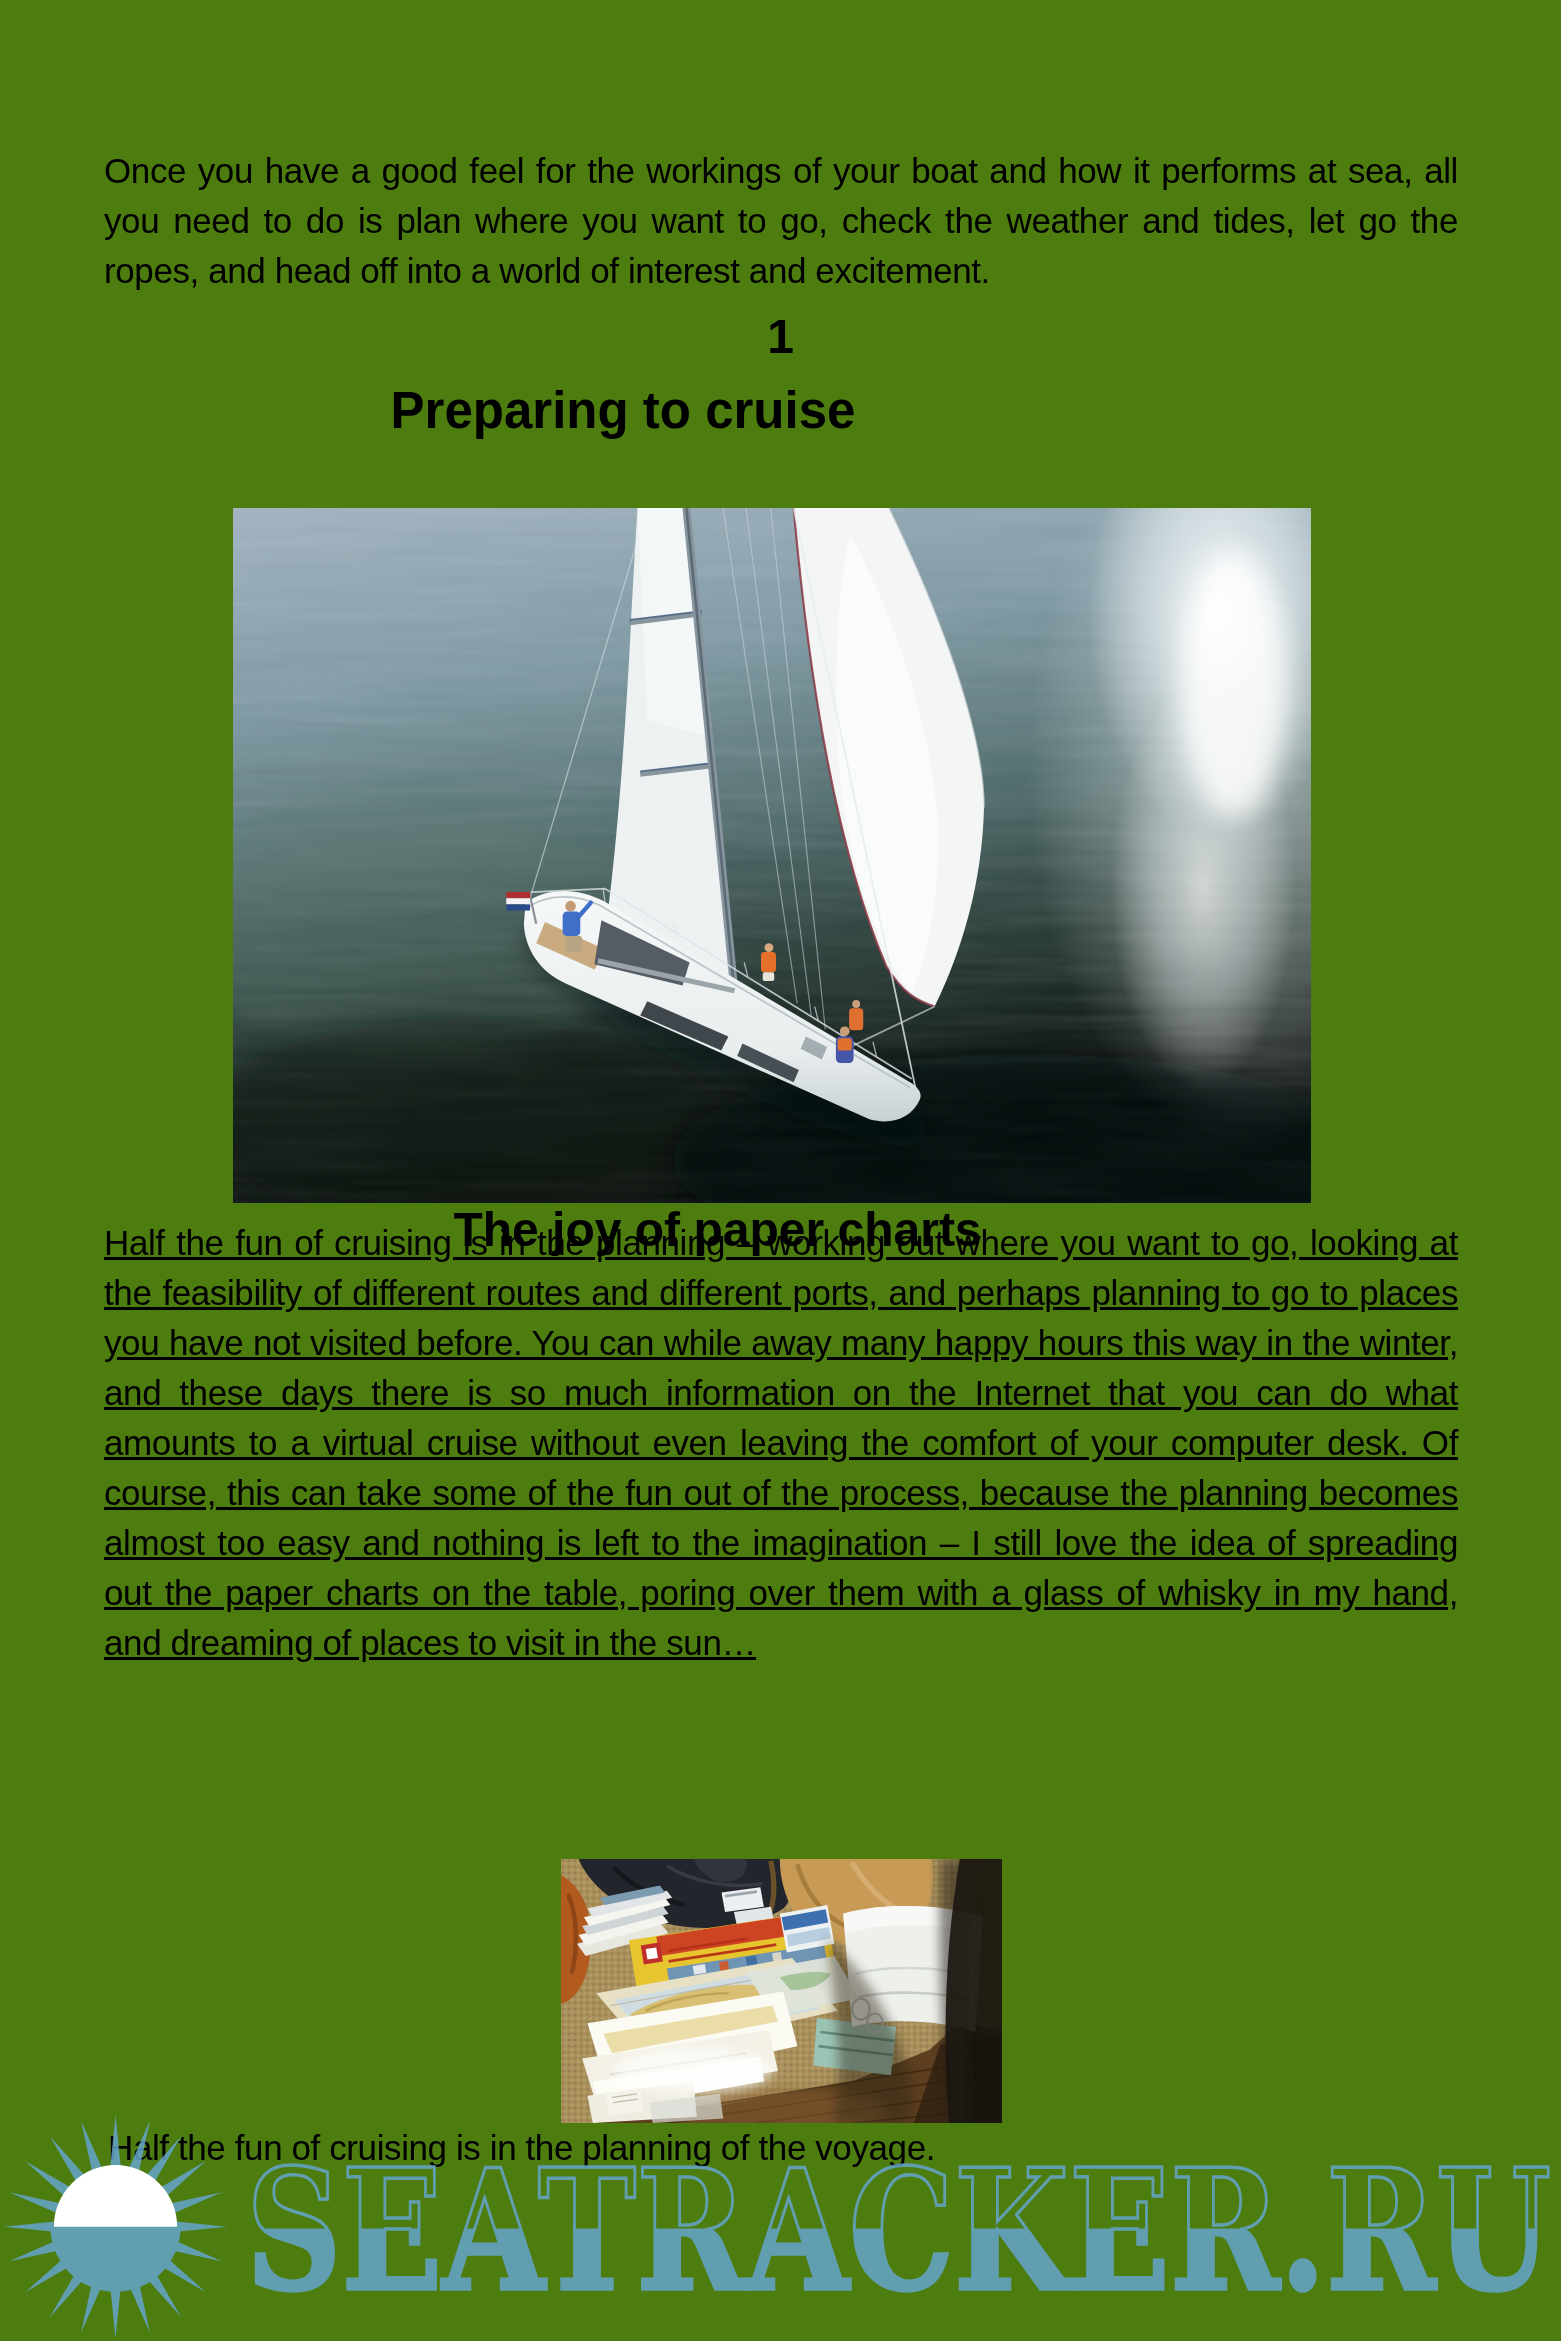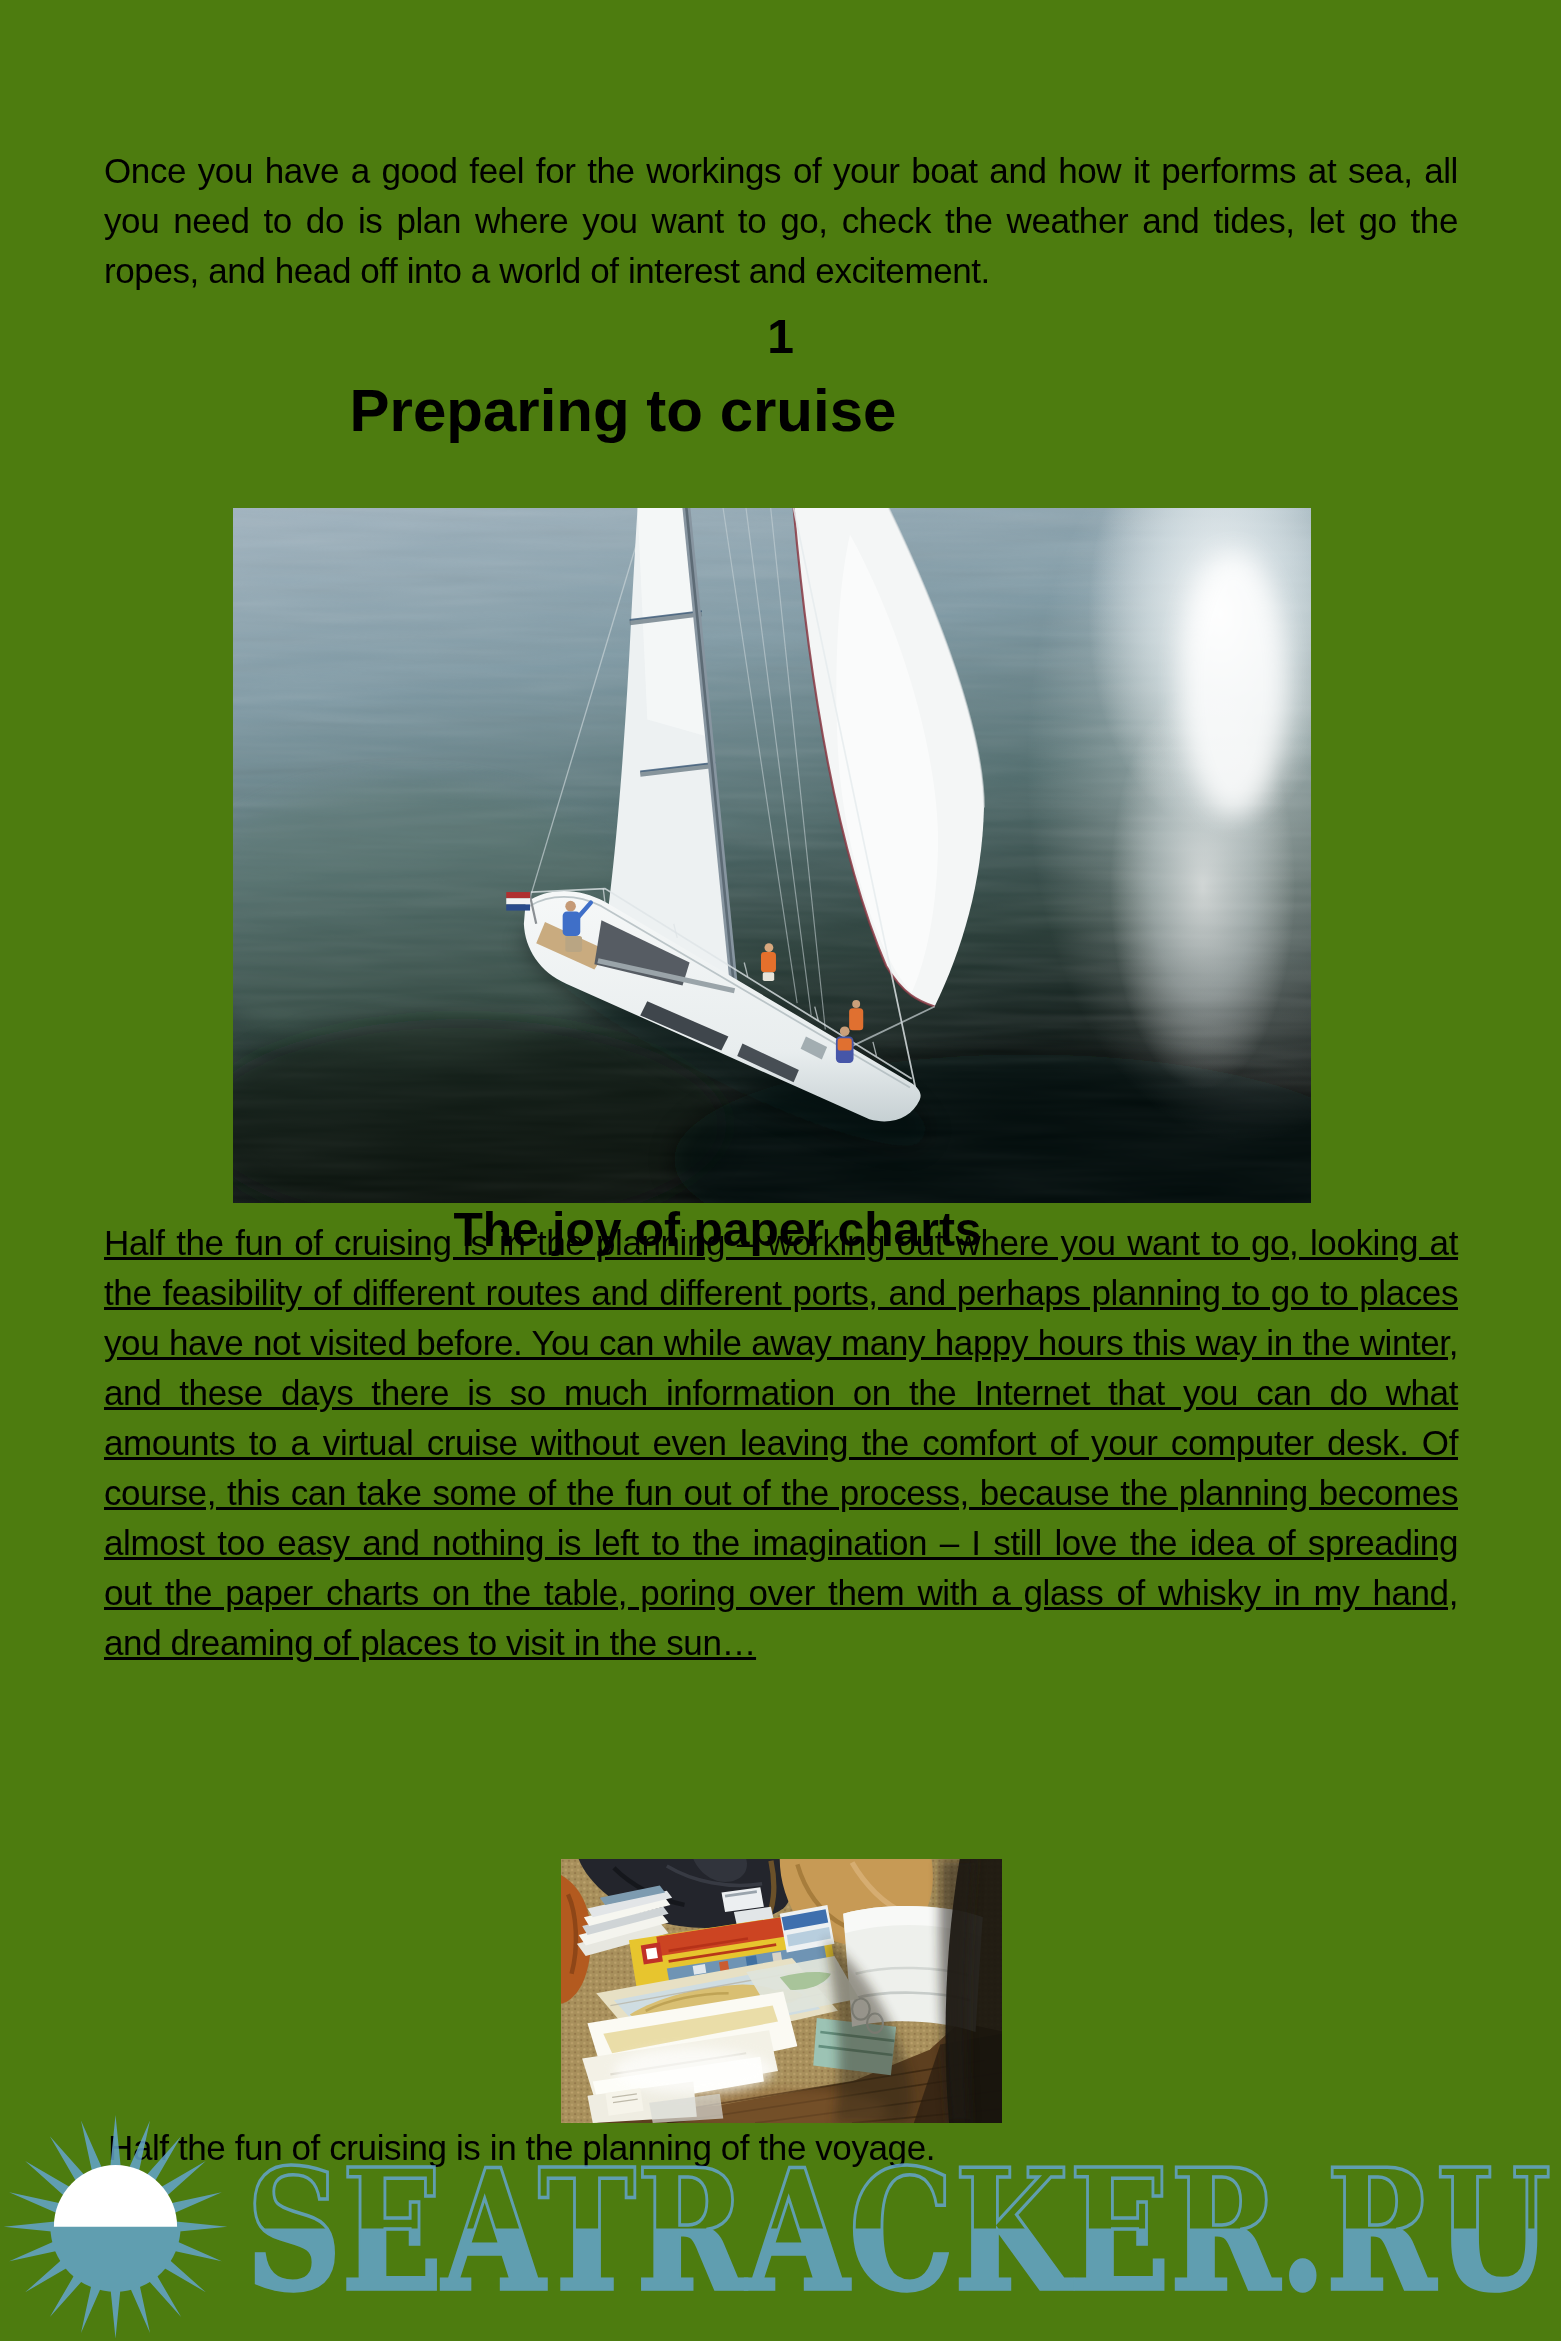--- a/index.html
+++ b/index.html
@@ -5,21 +5,21 @@
   html,body{margin:0;padding:0;background:#ffffff;}
   .page{position:relative;width:1561px;height:2342px;background:#4d7c0f;overflow:hidden;
         font-family:"Liberation Sans",sans-serif;color:#000;}
   .body-text{position:absolute;left:104px;width:1354px;font-size:35px;line-height:50px;
              letter-spacing:-0.4px;text-align:justify;margin:0;color:#000;}
   .intro{top:146px;}
   .body2{top:1218px;text-decoration:underline;}
   .chapter-number{position:absolute;left:0;top:310px;width:1561px;text-align:center;
                   font-size:48px;font-weight:bold;line-height:53px;}
   .chapter-title{position:absolute;left:0;top:379px;width:1246px;text-align:center;
-                 font-size:60px;font-weight:bold;line-height:63px;margin:0;}
+                 font-size:51px;font-weight:bold;line-height:63px;margin:0;}
   .section-title{position:absolute;left:0;top:1201px;width:1435px;text-align:center;
                  font-size:48px;font-weight:bold;line-height:58px;margin:0;}
   .photo1{position:absolute;left:233px;top:508px;width:1078px;height:695px;}
   .photo2{position:absolute;left:561px;top:1859px;width:441px;height:264px;}
   .caption{position:absolute;left:108px;top:2127px;width:1146px;font-size:35px;
            letter-spacing:-0.4px;line-height:42px;}
   .sun-logo{position:absolute;left:1.8px;top:2114px;width:227px;height:228px;}
   .watermark{position:absolute;left:245px;top:2151px;width:1316px;height:191px;}
   .wm-text{font-family:"DejaVu Serif",serif;font-weight:bold;font-size:190px;}
   svg{display:block;}

